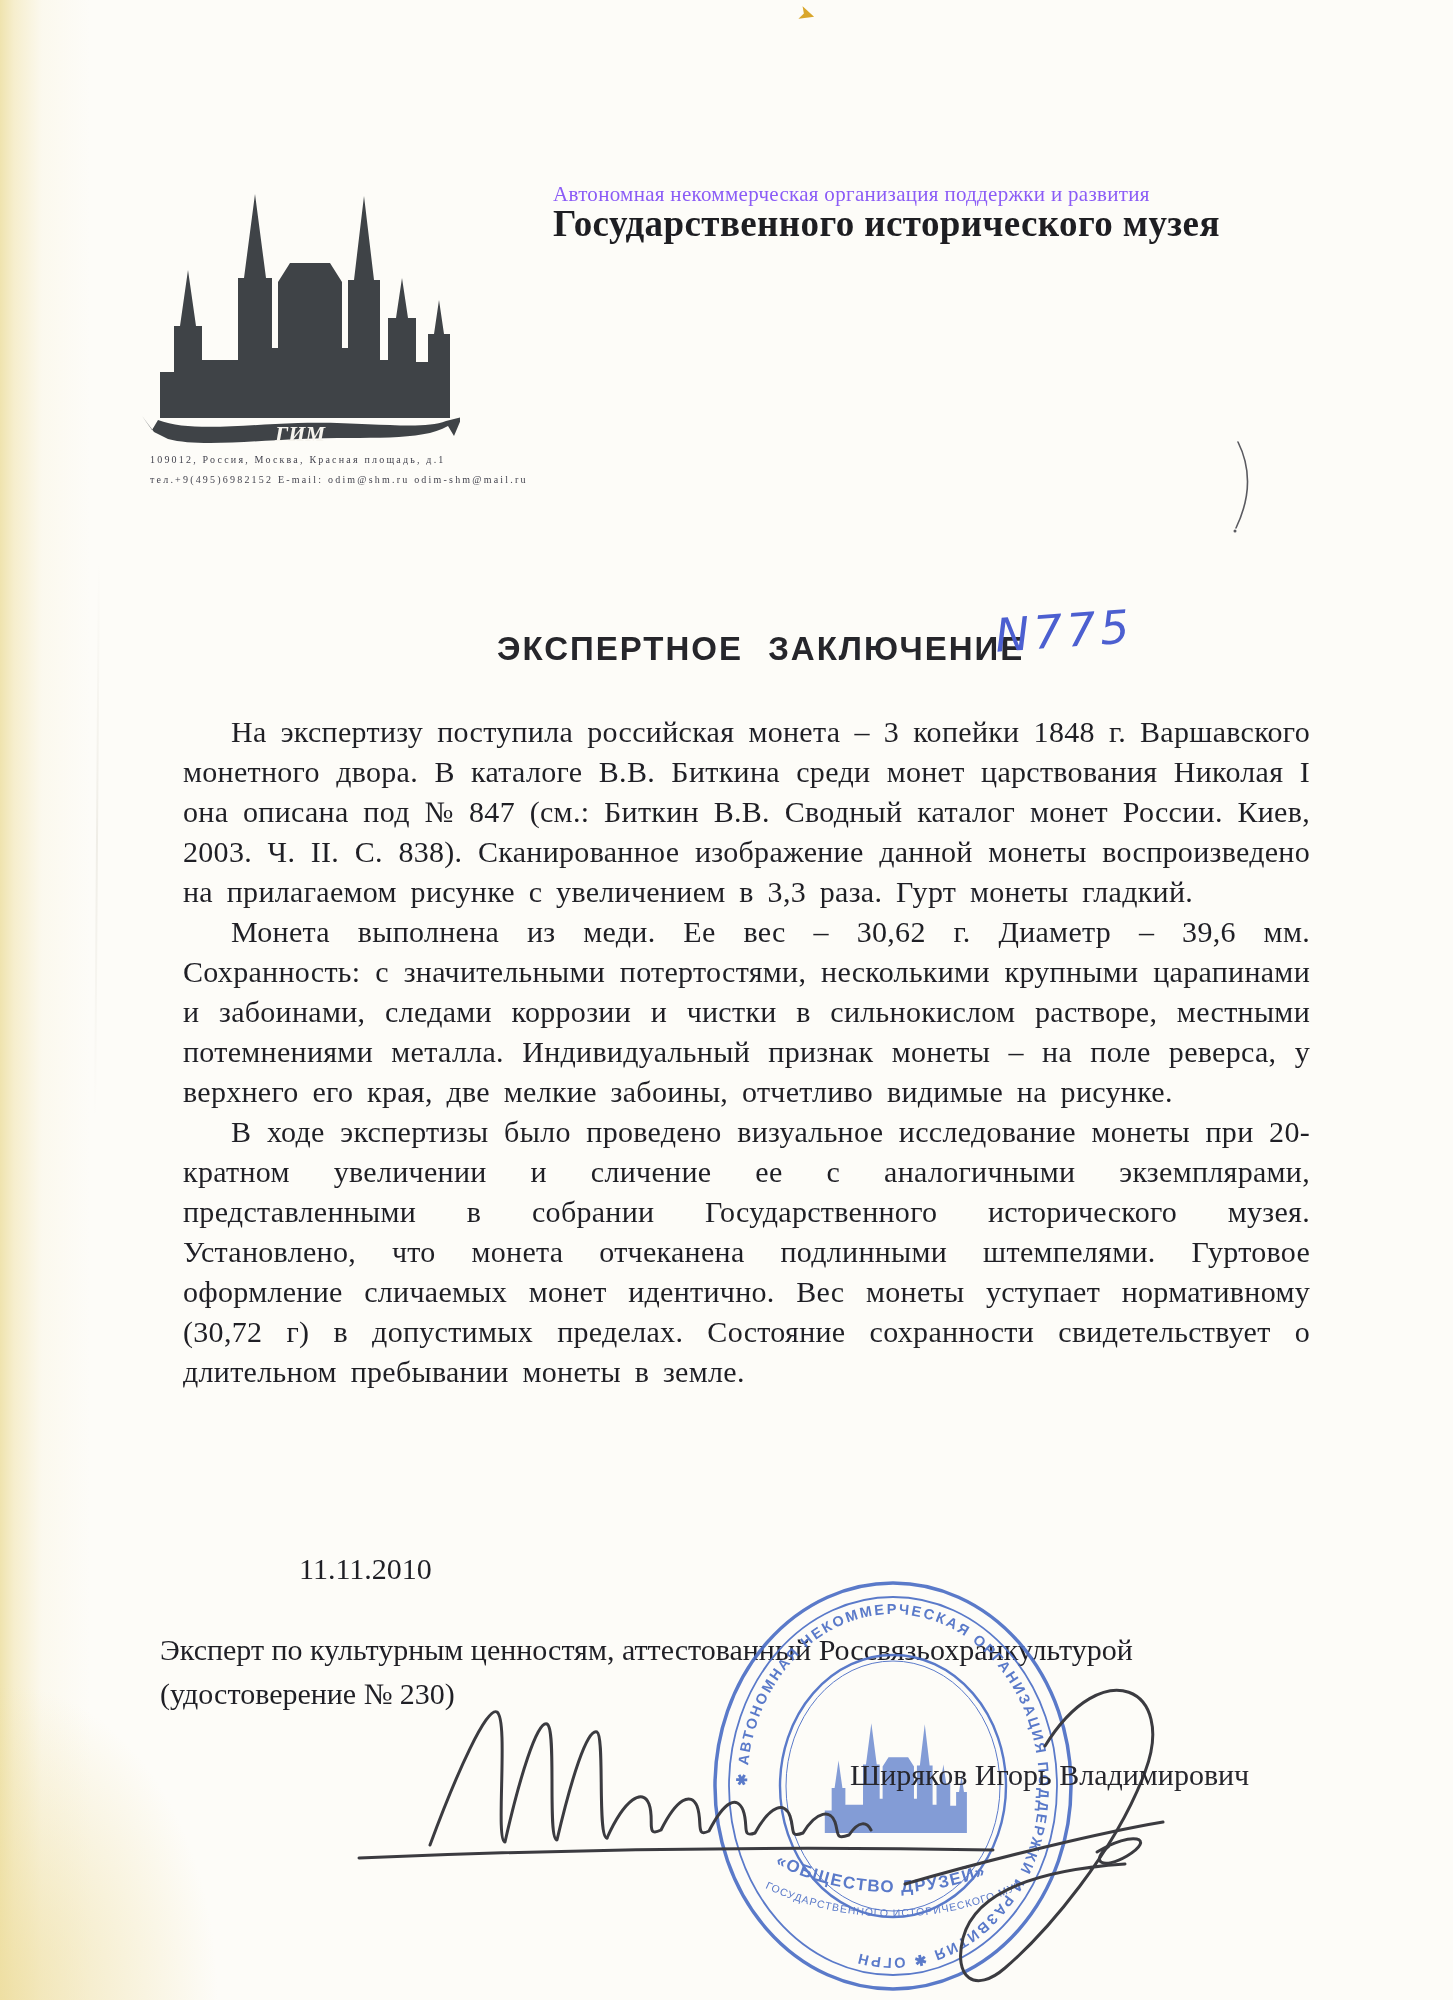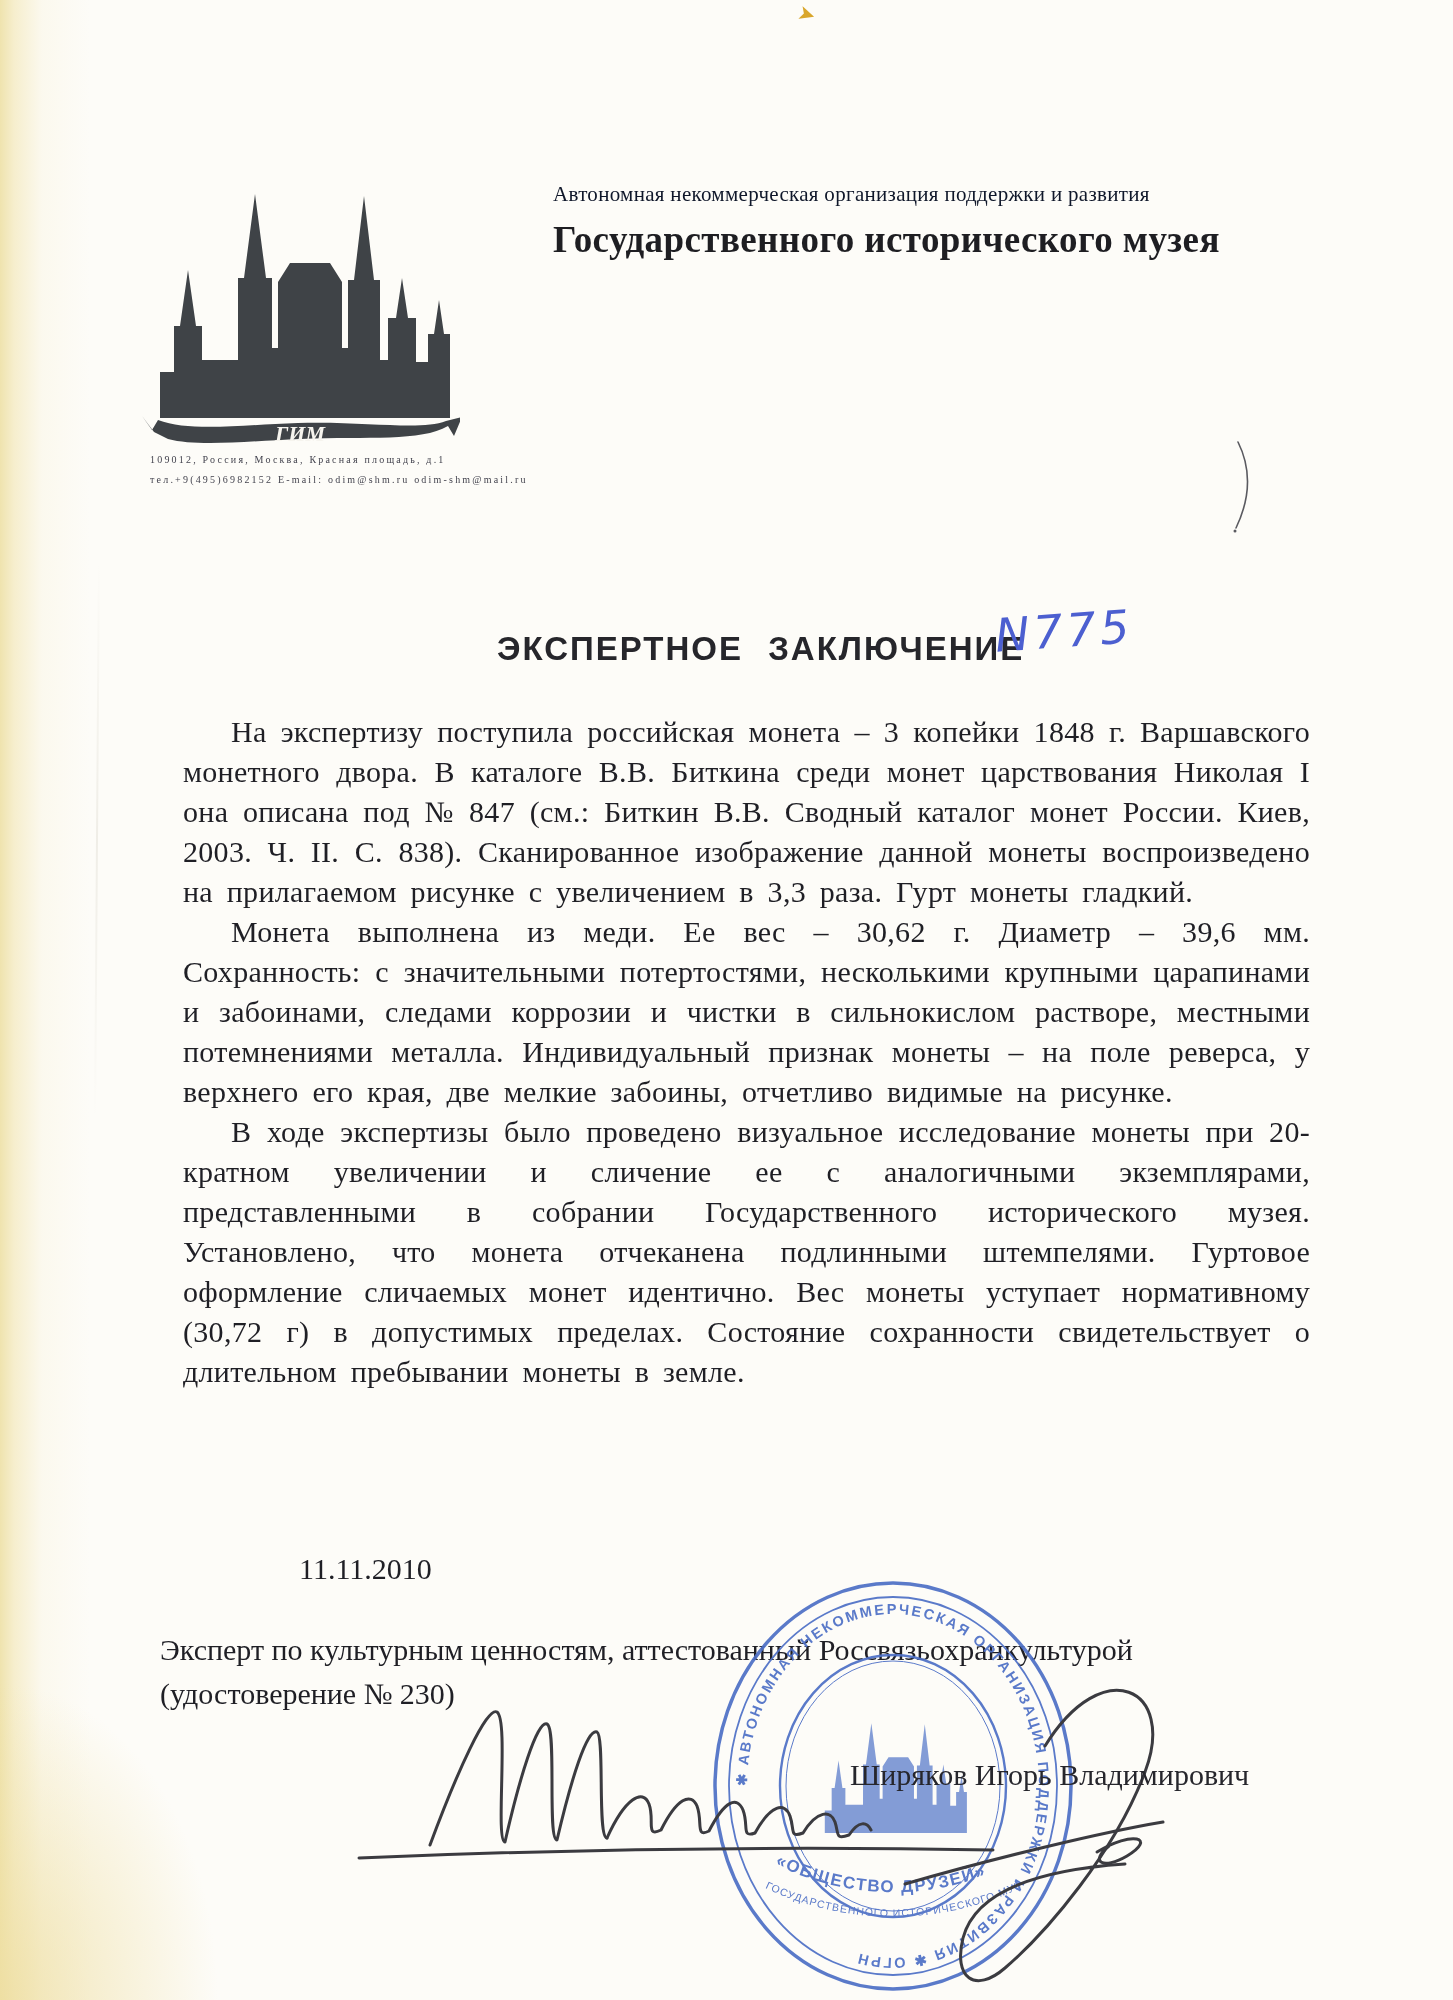--- a/index.html
+++ b/index.html
@@ -24,21 +24,21 @@
   }
   .crease{
     position:absolute;left:96px;top:560px;height:560px;width:2px;
     background:linear-gradient(180deg,rgba(120,110,80,0),rgba(120,110,80,.10),rgba(120,110,80,0));
     transform:rotate(.4deg);
   }
   
   .logo{position:absolute;left:140px;top:130px;}
   .org{position:absolute;left:553px;top:184px;line-height:1;}
   .org-1{font-size:40px;font-weight:bold;letter-spacing:.5px;margin:0 0 6px 0;color:#1e1e22;}
-  .org-2{font-size:21px;letter-spacing:.3px;margin:0 0 16px 0;color:#0f172a;}
+  .org-2{font-size:21px;letter-spacing:.3px;margin:0 0 0 0;color:#8b5cf6;}
   .org-3{font-size:37px;font-weight:bold;letter-spacing:.4px;margin:0;color:#1e1e22;}
   .contact{position:absolute;left:150px;top:450px;font-size:10px;line-height:20px;letter-spacing:2.2px;color:#43434e;}
   .hl-arrow{position:absolute;left:798px;top:2px;font-size:21px;color:#d9a62b;transform:rotate(18deg);font-family:"DejaVu Sans",sans-serif;}
   .pen-paren{position:absolute;left:1228px;top:438px;}
   
   .doc-title{
     position:absolute;left:497px;top:630px;
     font-family:"Liberation Sans",sans-serif;font-weight:bold;
     font-size:33px;letter-spacing:2px;word-spacing:14px;color:#26262b;text-align:right;
   }

